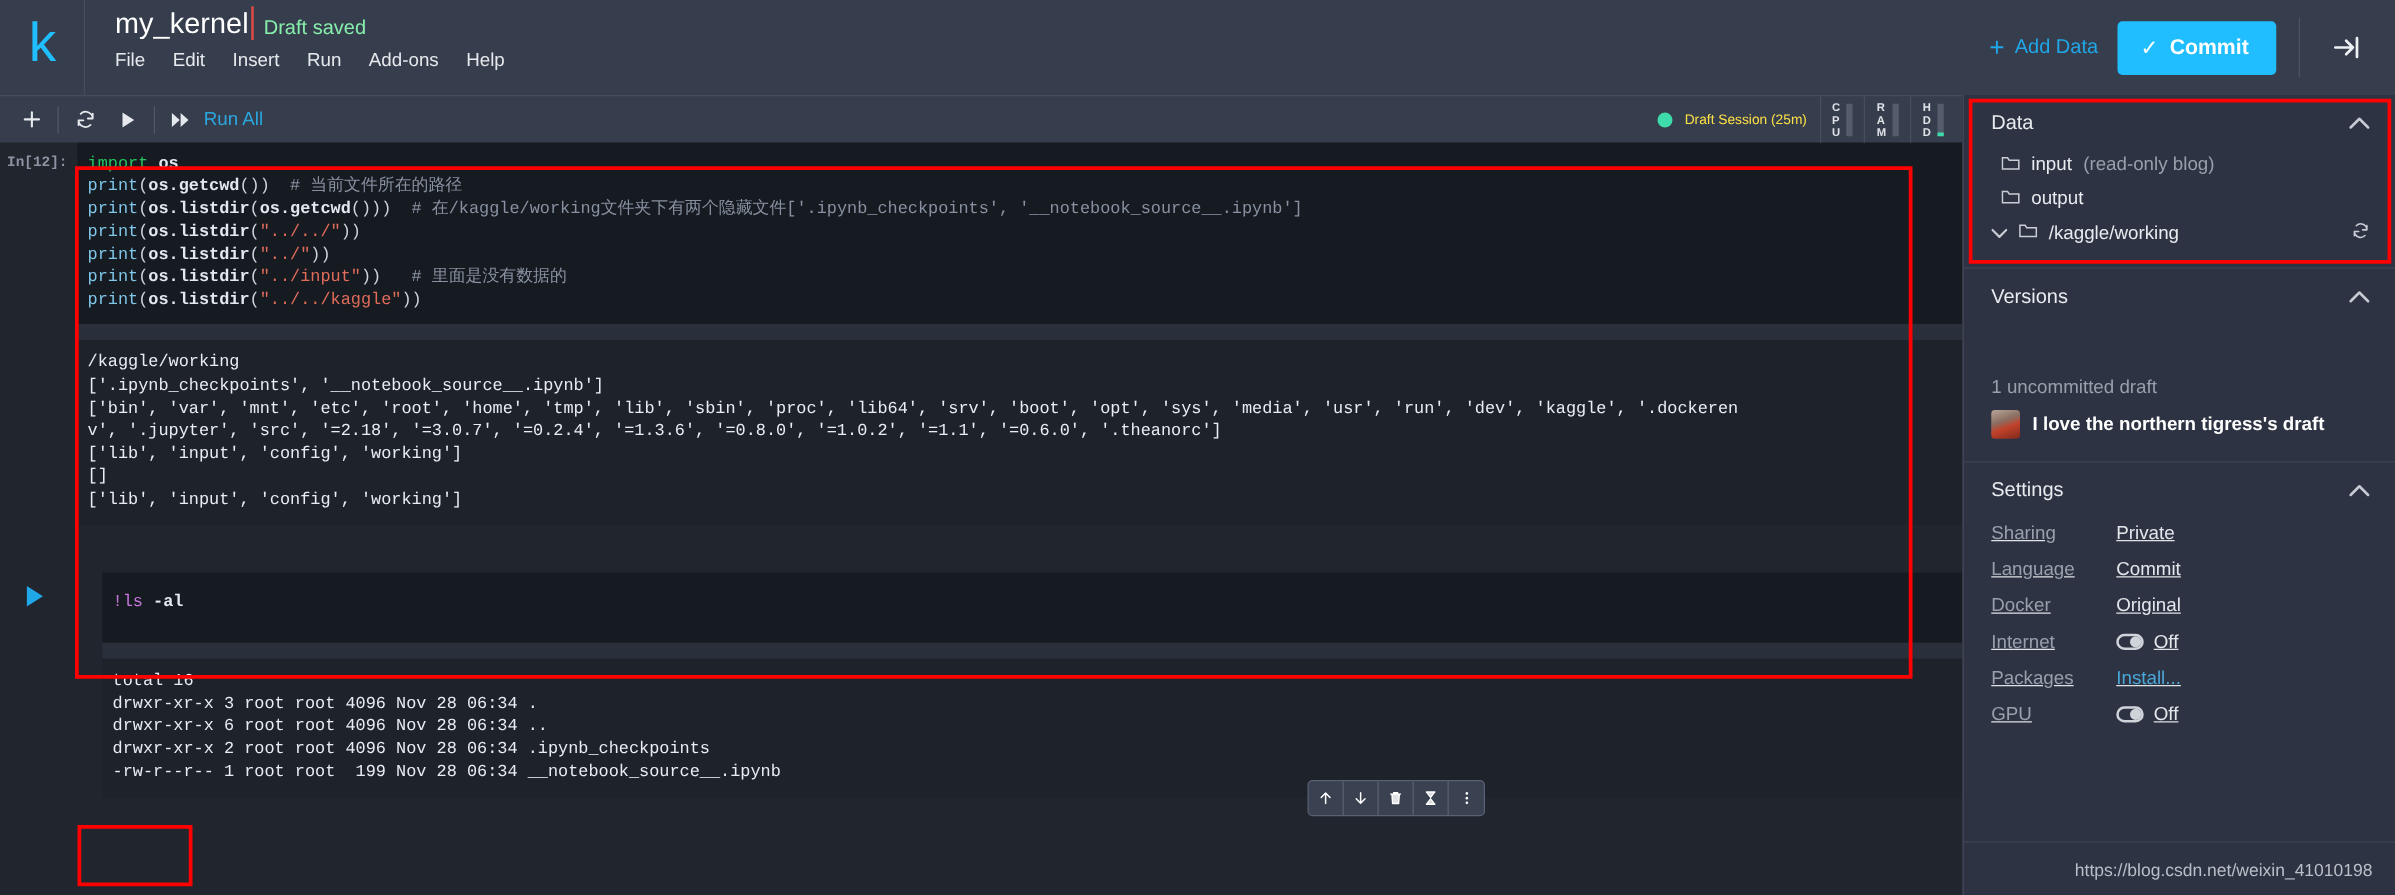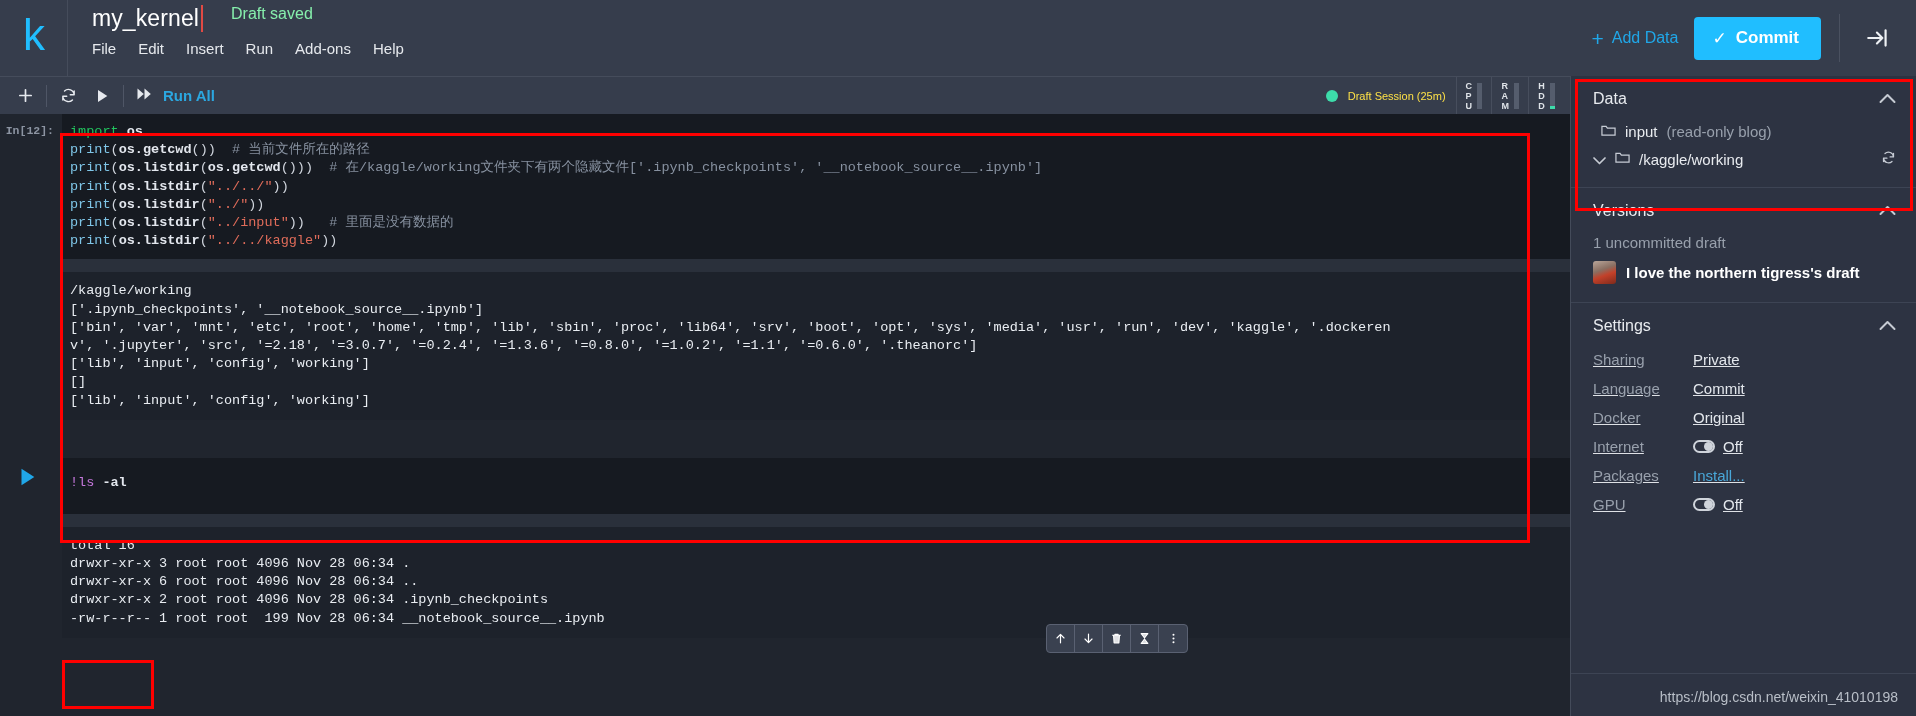--- a/index.html
+++ b/index.html
@@ -20,21 +20,21 @@
   .logo-box {
     width: 68px; display: flex; align-items: center; justify-content: center;
     border-right: 1px solid #454c5b;
   }
   .logo-k {
     color: #20beff; font-size: 44px; font-weight: 400; line-height: 1;
     font-family: "Liberation Sans", sans-serif; letter-spacing: -1px;
     position: relative; top: -3px;
   }
   .title-block { padding: 5px 0 0 24px; flex: 0 0 auto; }
-  .title-row { display: flex; align-items: flex-start; gap: 28px; }
+  .title-row { display: flex; align-items: flex-end; gap: 8px; }
   .nb-title {
     font-size: 23px; color: #ffffff; font-weight: 400; letter-spacing: .1px;
     border-right: 2px solid #e04a44; padding-right: 2px;
   }
   .draft-saved { font-size: 16px; color: #86efac; }
   .menubar { display: flex; gap: 22px; margin-top: 8px; }
   .menubar .mi { font-size: 15px; color: #e6e9ed; cursor: pointer; }
 
   .top-spacer { flex: 1 1 auto; }
   .top-actions { display: flex; align-items: center; gap: 16px; padding-right: 18px; }
@@ -53,21 +53,21 @@
   .body { display: flex; flex: 1 1 auto; min-height: 0; }
   .left { flex: 1 1 auto; display: flex; flex-direction: column; min-width: 0; background: #20252e; position: relative; }
 
   
   .celltoolbar {
     height: 38px; background: #363d4c; display: flex; align-items: center;
     padding: 0 6px 0 8px; border-top: 1px solid #454c5b; flex: 0 0 38px;
   }
   .tb-btn { width: 34px; height: 30px; display: flex; align-items: center; justify-content: center; cursor: pointer; }
   .tb-divider { width: 1px; height: 22px; background: #4f5666; margin: 0 4px; }
-  .runall { display: flex; gap: 10px; color: #2ba7e0; font-size: 15px; cursor: pointer; padding: 0 8px; font-weight: bold; }
+  .runall { display: flex; align-items: center; gap: 10px; color: #2ba7e0; font-size: 15px; cursor: pointer; padding: 0 8px; }
   .tb-spacer { flex: 1 1 auto; }
   .session { display: flex; align-items: center; gap: 10px; padding-right: 10px; }
   .dot { width: 12px; height: 12px; border-radius: 50%; background: #3ddcaa; }
   .session-label { font-size: 11px; color: #fde047; }
   .meters { display: flex; align-items: stretch; height: 38px; }
   .meter { display: flex; align-items: center; gap: 5px; padding: 0 9px; border-left: 1px solid #474e5d; }
   .meter-letters { display: flex; flex-direction: column; font-size: 9px; line-height: 10px; color: #dfe3e8; font-weight: bold; letter-spacing: .3px; }
   .meter-bar { width: 5px; height: 26px; background: #555d6d; position: relative; }
   .meter-bar i { position: absolute; bottom: 0; left: 0; width: 100%; background: #3ddcaa; display: block; }
 
@@ -129,21 +129,21 @@
     padding: 14px 20px 10px 22px; cursor: pointer; text-align: center;
   }
   .sb-title { font-size: 16px; color: #e8ebef; }
   .chev { color: #c6cbd3; font-size: 13px; }
   .sb-row { display: flex; align-items: center; gap: 9px; padding: 5px 20px 5px 30px; font-size: 15px; cursor: pointer; }
   .sb-row.level2 { padding-left: 22px; }
   .folder-ico { color: #c8cdd6; font-size: 14px; }
   .muted { color: #98a0ac; }
   .sb-name { color: #e8ebef; }
   .refresh-ico { margin-left: auto; color: #c8cdd6; font-size: 14px; }
-  .sb-note { font-size: 15px; color: #98a0ac; padding: 4px 20px 6px 22px; }
+  .sb-note { font-size: 15px; color: #98a0ac; padding: 4px 20px 6px 22px; margin-top: 40px; }
   .version-row { display: flex; align-items: center; gap: 10px; padding: 4px 20px 4px 22px; cursor: pointer; }
   .avatar {
     width: 23px; height: 23px; border-radius: 3px; flex: 0 0 23px;
     background: linear-gradient(160deg,#b9a69a 0%, #8a6f62 38%, #c2412a 60%, #7e2a1b 100%);
   }
   .version-name { font-size: 15px; color: #ffffff; font-weight: bold; }
 
   .setting-row { display: flex; align-items: center; padding: 6px 20px 6px 22px; text-decoration: underline; }
   .setting-key { width: 100px; font-size: 15px; color: #98a0ac; }
   .setting-val { font-size: 15px; color: #e3e7ec; display: flex; align-items: center; gap: 8px; }
@@ -289,21 +289,21 @@
             <div class="out" id="out0">/kaggle/working
 ['.ipynb_checkpoints', '__notebook_source__.ipynb']
 ['bin', 'var', 'mnt', 'etc', 'root', 'home', 'tmp', 'lib', 'sbin', 'proc', 'lib64', 'srv', 'boot', 'opt', 'sys', 'media', 'usr', 'run', 'dev', 'kaggle', '.dockeren
 v', '.jupyter', 'src', '=2.18', '=3.0.7', '=0.2.4', '=1.3.6', '=0.8.0', '=1.0.2', '=1.1', '=0.6.0', '.theanorc']
 ['lib', 'input', 'config', 'working']
 []
 ['lib', 'input', 'config', 'working']</div>
           </div>
         </div>
 
-        <div class="cell" style="margin-top:38px;">
+        <div class="cell" style="margin-top:38px;gap:20px;">
           <div class="gutter">
             <span class="runarrow">
               <svg width="22" height="26" viewBox="0 0 24 24">
                 <path d="M6 3 L20 12 L6 21 Z" fill="#20a7e8"></path>
               </svg>
             </span>
           </div>
           <div class="cell-body">
             <div class="editor" style="min-height:56px; padding-top:16px;">
               <div class="code" id="code1"><div><span class="mag">!ls</span><span class="id"> -al</span></div></div>
@@ -367,20 +367,28 @@
         <div class="sb-row">
           <span class="folder-ico">
             <svg width="15" height="13" viewBox="0 0 16 13">
               <path d="M1 11.5 V2 h4.4 l1.4 2 H15 v7.5 Z" stroke="#c8cdd6" stroke-width="1.3" fill="none"></path>
             </svg>
           </span>
           <span class="sb-name">input</span>
           <span class="muted"> (read-only blog)</span>
         </div>
 
+        <div class="sb-row">
+          <span class="folder-ico">
+            <svg width="15" height="13" viewBox="0 0 16 13">
+              <path d="M1 11.5 V2 h4.4 l1.4 2 H15 v7.5 Z" stroke="#c8cdd6" stroke-width="1.3" fill="none"></path>
+            </svg>
+          </span>
+          <span class="sb-name">output</span>
+        </div>
 
         <div class="sb-row level2">
           <span>
             <svg width="13" height="9" viewBox="0 0 13 9">
               <path d="M1 2 L6.5 7.5 L12 2" stroke="#c6cbd3" stroke-width="1.7" fill="none" stroke-linecap="round" stroke-linejoin="round"></path>
             </svg>
           </span>
           <span class="folder-ico">
             <svg width="15" height="13" viewBox="0 0 16 13">
               <path d="M1 11.5 V2 h4.4 l1.4 2 H15 v7.5 Z" stroke="#c8cdd6" stroke-width="1.3" fill="none"></path>

